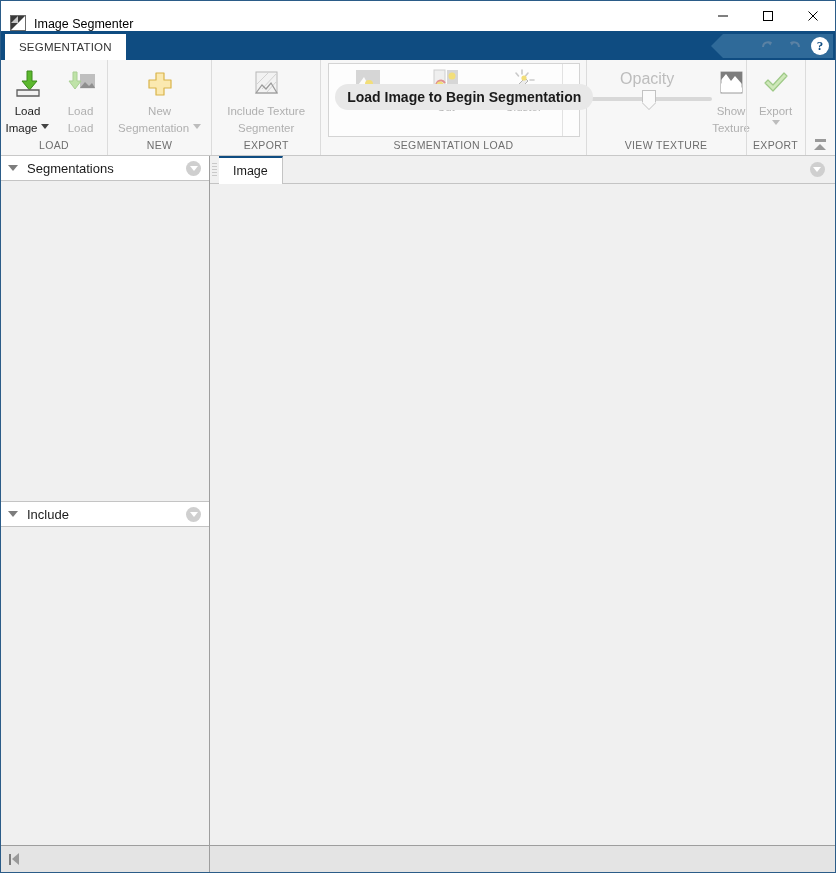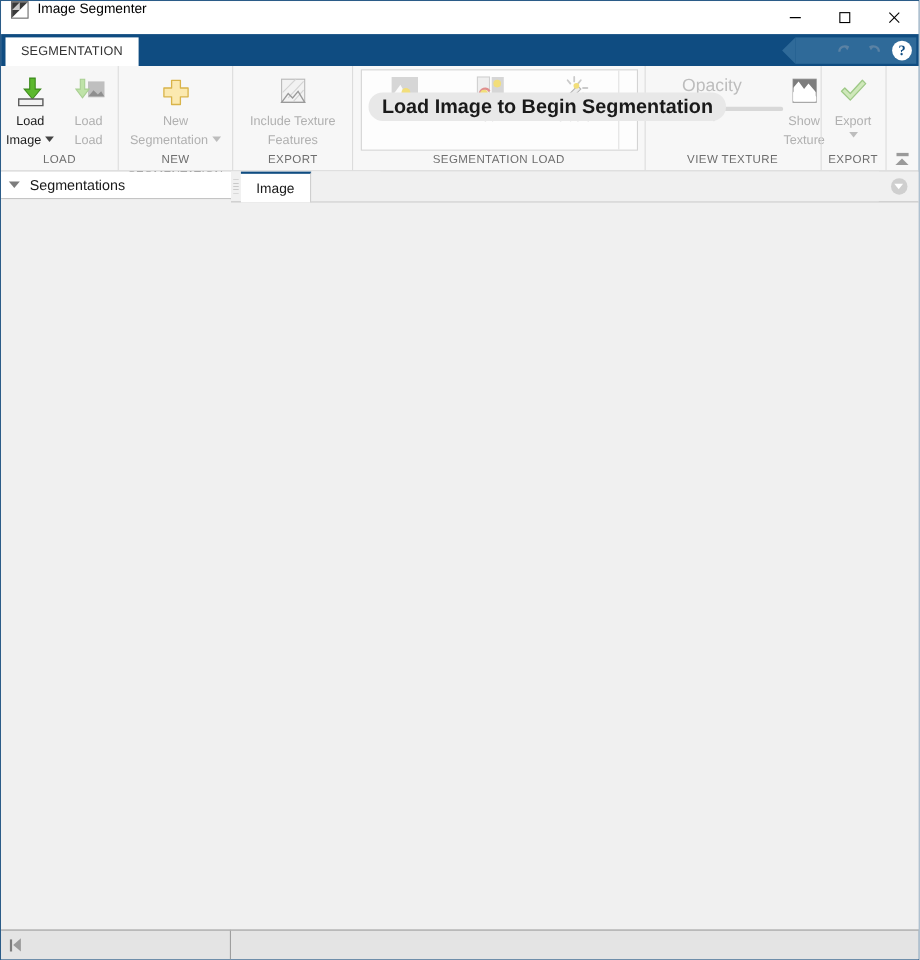--- a/index.html
+++ b/index.html
@@ -25,21 +25,21 @@
     background: #f0f0f0;
     display: flex;
     flex-direction: column;
   }
 
   
   .titlebar {
     height: 30px;
     background: #ffffff;
     display: flex;
-    align-items: flex-start;
+    align-items: flex-end;
     flex: 0 0 auto;
     border-bottom: none;
   }
   .title-icon {
     width: 16px; height: 16px;
     margin-left: 9px; margin-right: 8px;
     position: relative;
     flex: 0 0 auto;
   }
   .title-icon .sq {
@@ -228,21 +228,21 @@
   .tooltip-pill {
     position: absolute;
     left: 14px;
     top: 24px;
     height: 26px;
     background: #e8e8e8;
     border-radius: 13px;
     display: flex;
     align-items: center;
     padding: 0 12px;
-    font-size: 18px;
+    font-size: 14px;
     font-weight: bold;
     color: #1a1a1a;
     white-space: nowrap;
     z-index: 9;
   }
 
   
   .opacity-wrap {
     width: 150px;
     display:flex;
@@ -293,21 +293,21 @@
   .main {
     flex: 1 1 auto;
     display: flex;
     min-height: 0;
     background: #f0f0f0;
   }
   .leftcol {
     width: 209px;
     flex: 0 0 209px;
     display: flex;
-    flex-direction: row;
+    flex-direction: column;
     min-height: 0;
     border-right: 1px solid #9e9e9e;
     box-sizing: border-box;
   }
   .panel { display:flex; flex-direction:column; min-height:0; }
   .panel-head {
     height: 24px;
     background: #ffffff;
     border-bottom: 1px solid #c4c4c4;
     display: flex;
@@ -542,21 +542,21 @@
               <rect x="7" y="4" width="21" height="21" fill="#f2f2f2" stroke="#b8b8b8" stroke-width="1"></rect>
               <g stroke="#d2d2d2" stroke-width="1">
                 <line x1="8" y1="16" x2="20" y2="4"></line>
                 <line x1="13" y1="21" x2="27" y2="6"></line>
                 <line x1="18" y1="24" x2="27" y2="14"></line>
               </g>
               <path d="M7 25 l6 -8 l4 4 l5 -6 l6 10 z" fill="none" stroke="#9a9a9a" stroke-width="1.2"></path>
             </svg>
           </div>
           <div class="lbl">Include Texture</div>
-          <div class="lbl">Features</div>
+          <div class="lbl">Segmenter</div>
         </div>
       </div>
       <div class="rgroup-title">EXPORT</div>
     </div>
 
     <div class="rgroup g-tools">
       <div class="rgroup-body" style="padding-top:0">
         <div class="tools-frame">
           <div class="tool-item">
             <div>

